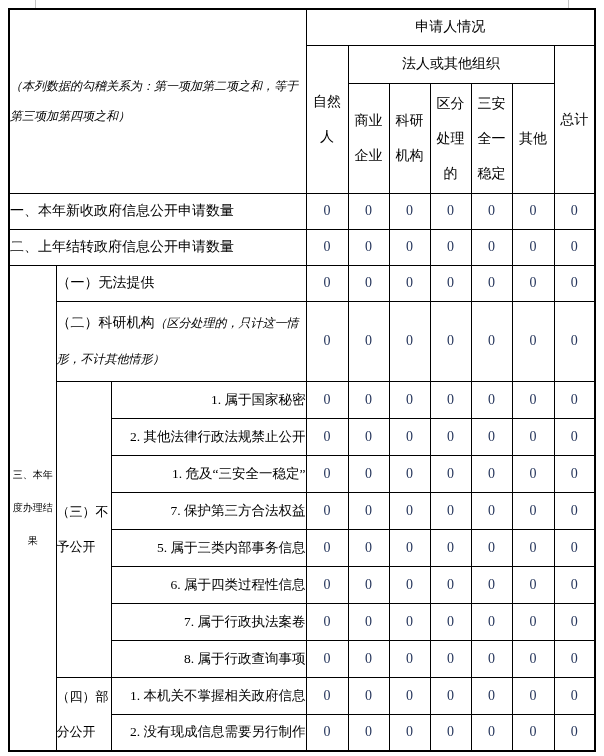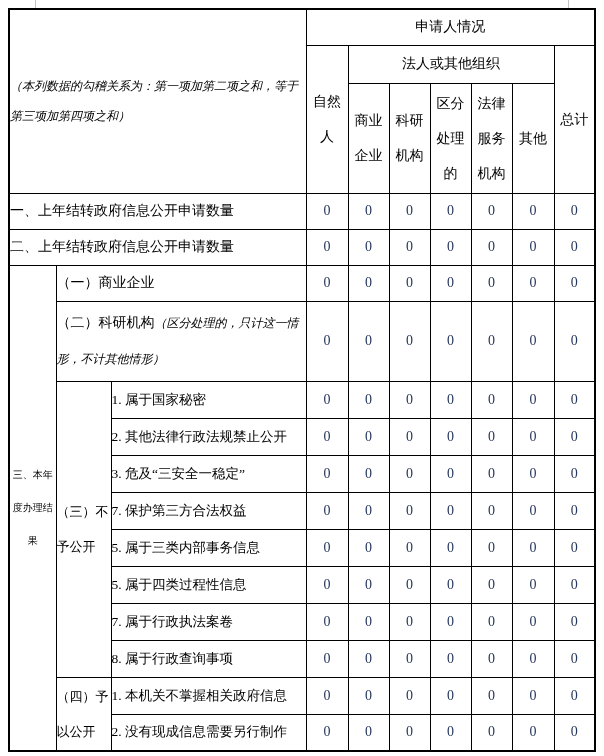--- a/index.html
+++ b/index.html
@@ -65,21 +65,21 @@
     padding: 0 2px 0 3px;
   }
   
   td.sub { padding-left: 4px; }
   td.two { line-height: 36px; }
   span.inote { font-style: italic; font-size: 12px; }
 
   
   td.item {
     font-size: 13.5px;
-    text-align: left;
+    text-align: right;
     padding-left: 4px;
   }
 
   
   td.cola {
     font-size: 10px;
     line-height: 33px;
     text-align: center;
     word-break: break-all;
     padding: 76px 1px 0 1px;
@@ -129,26 +129,26 @@
     <tr style="height:38px">
       <td class="hc" rowspan="2">自然人</td>
       <td class="hc hc-top" colspan="5">法人或其他组织</td>
       <td class="hc" rowspan="2">总计</td>
     </tr>
 
     <tr style="height:110px">
       <td class="hc">商业企业</td>
       <td class="hc">科研机构</td>
       <td class="hc">区分处理的</td>
-      <td class="hc">法律服务机构</td>
+      <td class="hc">三安全一稳定</td>
       <td class="hc">其他</td>
     </tr>
 
     <tr style="height:36px">
-      <td class="lbl" colspan="3">一、上年结转政府信息公开申请数量</td>
+      <td class="lbl" colspan="3">一、本年新收政府信息公开申请数量</td>
     <td class="val">0</td>
           <td class="val">0</td>
           <td class="val">0</td>
           <td class="val">0</td>
           <td class="val">0</td>
           <td class="val">0</td>
           <td class="val">0</td>
         </tr>
 
     <tr style="height:36px">
@@ -157,21 +157,21 @@
           <td class="val">0</td>
           <td class="val">0</td>
           <td class="val">0</td>
           <td class="val">0</td>
           <td class="val">0</td>
           <td class="val">0</td>
         </tr>
 
     <tr style="height:36px">
       <td class="cola" rowspan="12">三、本年度办理结果</td>
-      <td class="lbl sub" colspan="2">（一）商业企业</td>
+      <td class="lbl sub" colspan="2">（一）无法提供</td>
     <td class="val">0</td>
           <td class="val">0</td>
           <td class="val">0</td>
           <td class="val">0</td>
           <td class="val">0</td>
           <td class="val">0</td>
           <td class="val">0</td>
         </tr>
 
     <tr style="height:80px">
@@ -200,21 +200,21 @@
       <td class="item">2. 其他法律行政法规禁止公开</td>
     <td class="val">0</td>
           <td class="val">0</td>
           <td class="val">0</td>
           <td class="val">0</td>
           <td class="val">0</td>
           <td class="val">0</td>
           <td class="val">0</td>
         </tr>
     <tr style="height:37px">
-      <td class="item">3. 危及“三安全一稳定”</td>
+      <td class="item">1. 危及“三安全一稳定”</td>
     <td class="val">0</td>
           <td class="val">0</td>
           <td class="val">0</td>
           <td class="val">0</td>
           <td class="val">0</td>
           <td class="val">0</td>
           <td class="val">0</td>
         </tr>
     <tr style="height:37px">
       <td class="item">7. 保护第三方合法权益</td>
@@ -230,21 +230,21 @@
       <td class="item">5. 属于三类内部事务信息</td>
     <td class="val">0</td>
           <td class="val">0</td>
           <td class="val">0</td>
           <td class="val">0</td>
           <td class="val">0</td>
           <td class="val">0</td>
           <td class="val">0</td>
         </tr>
     <tr style="height:37px">
-      <td class="item">5. 属于四类过程性信息</td>
+      <td class="item">6. 属于四类过程性信息</td>
     <td class="val">0</td>
           <td class="val">0</td>
           <td class="val">0</td>
           <td class="val">0</td>
           <td class="val">0</td>
           <td class="val">0</td>
           <td class="val">0</td>
         </tr>
     <tr style="height:37px">
       <td class="item">7. 属于行政执法案卷</td>
@@ -261,21 +261,21 @@
     <td class="val">0</td>
           <td class="val">0</td>
           <td class="val">0</td>
           <td class="val">0</td>
           <td class="val">0</td>
           <td class="val">0</td>
           <td class="val">0</td>
         </tr>
 
     <tr style="height:37px">
-      <td class="colb" rowspan="2">（四）予以公开</td>
+      <td class="colb" rowspan="2">（四）部分公开</td>
       <td class="item">1. 本机关不掌握相关政府信息</td>
     <td class="val">0</td>
           <td class="val">0</td>
           <td class="val">0</td>
           <td class="val">0</td>
           <td class="val">0</td>
           <td class="val">0</td>
           <td class="val">0</td>
         </tr>
     <tr style="height:37px">

